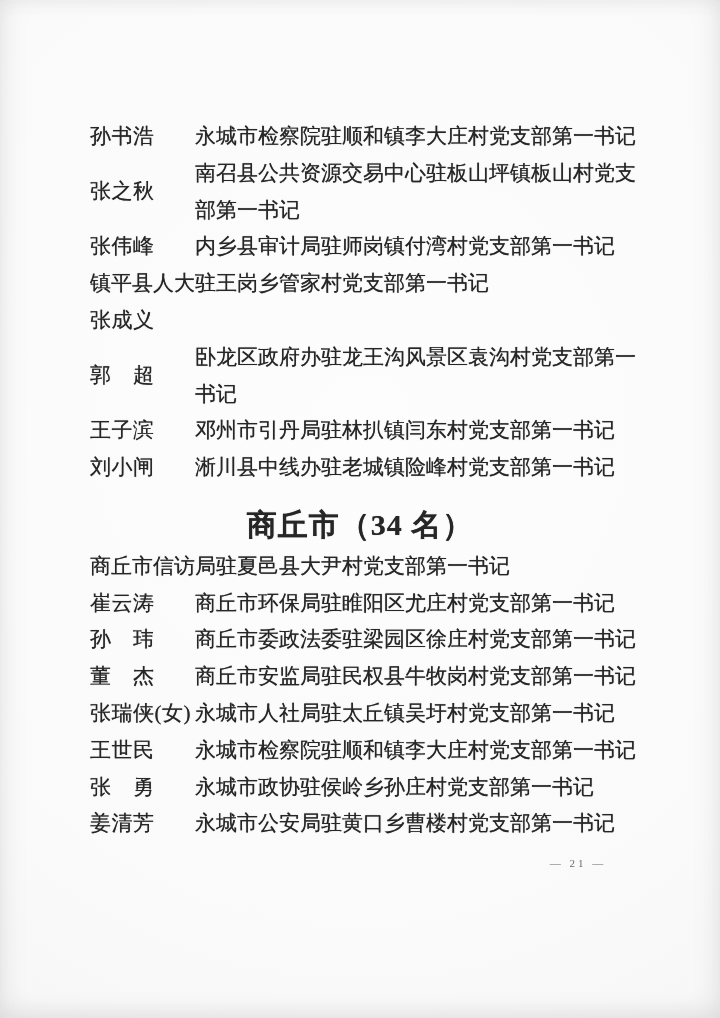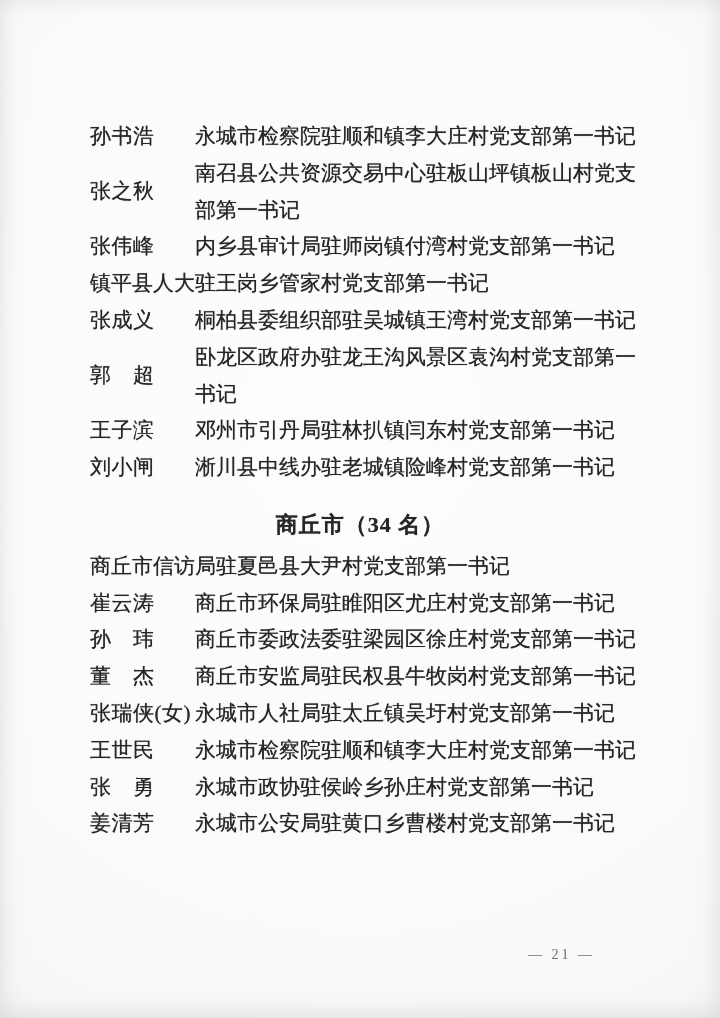--- a/index.html
+++ b/index.html
@@ -43,31 +43,31 @@
     letter-spacing: 0.5px;
   }
   .title {
     width: 445px;
   }
   .section-header {
     width: 540px;
     margin: 21px 0 4px 0;
     text-align: center;
     font-weight: bold;
-    font-size: 22px;
+    font-size: 30px;
     line-height: 36.8px;
     letter-spacing: 1px;
   }
   .page-number {
     position: absolute;
-    top: 943px;
+    top: 851px;
     left: 528px;
     width: 100px;
-    text-align: left;
-    font-size: 14px;
+    text-align: center;
+    font-size: 11px;
     line-height: 24px;
     letter-spacing: 3px;
     color: #6d6d6d;
     filter: blur(0.2px);
   }
 </style>
 </head>
 <body>
 
 <div class="doc-page">
@@ -84,21 +84,20 @@
     </div>
     <div class="row">
       <span class="name">张伟峰</span>
       <span class="title">内乡县审计局驻师岗镇付湾村党支部第一书记</span>
     </div>
     <div class="row">
       <span class="title">镇平县人大驻王岗乡管家村党支部第一书记</span>
     </div>
     <div class="row">
       <span class="name">张成义</span>
-      <span class="title">桐柏县委组织部驻吴城镇王湾村党支部第一书记</span>
     </div>
     <div class="row">
       <span class="name">郭　超</span>
       <span class="title">卧龙区政府办驻龙王沟风景区袁沟村党支部第一书记</span>
     </div>
     <div class="row">
       <span class="name">王子滨</span>
       <span class="title">邓州市引丹局驻林扒镇闫东村党支部第一书记</span>
     </div>
     <div class="row">

